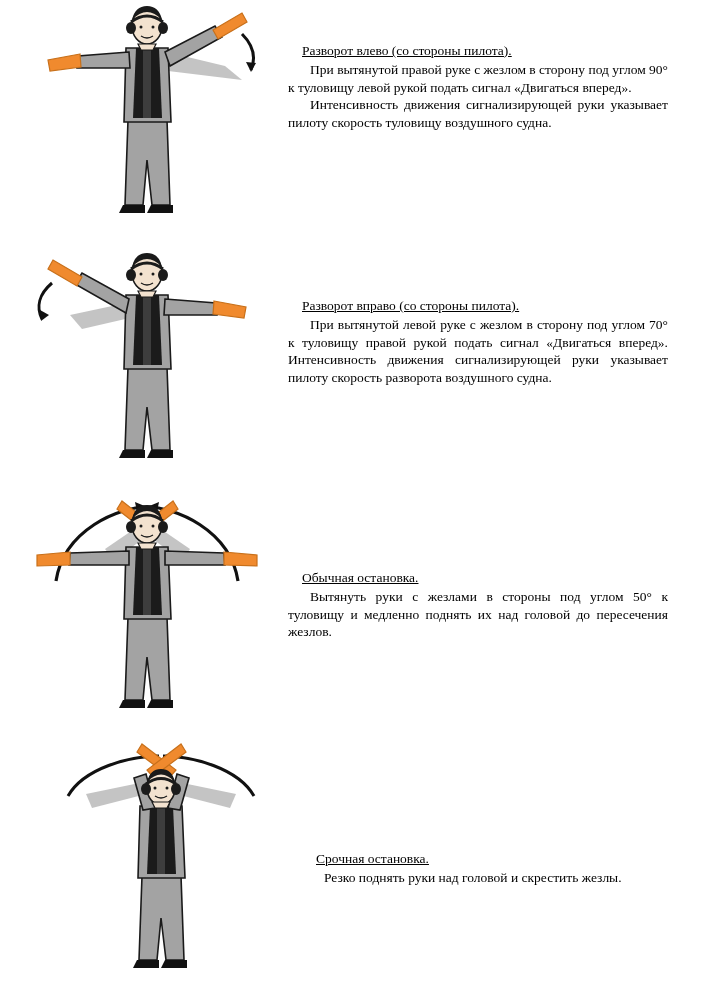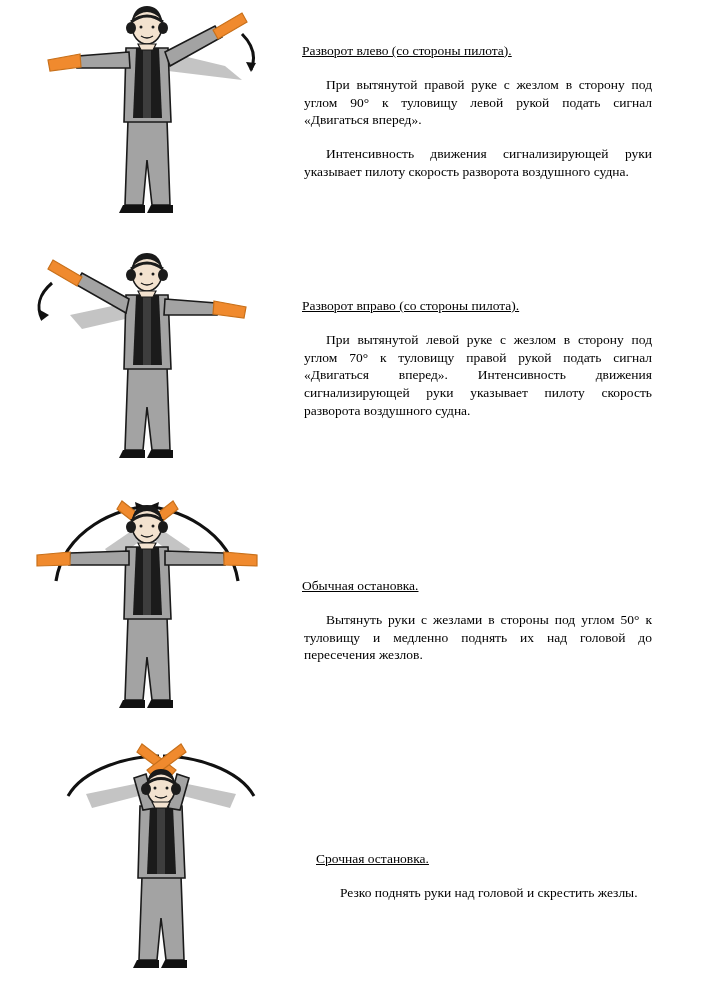--- a/index.html
+++ b/index.html
@@ -38,21 +38,21 @@
     line-height: 1.32;
     text-align: justify;
   }
   .heading {
     text-decoration: underline;
     text-indent: 14px;
     margin: 0 0 1px 0;
     white-space: nowrap;
   }
   .para {
-    margin: 16px;
+    margin: 0;
     text-indent: 22px;
   }
   svg { display: block; }
 </style>
 </head>
 <body>
 
 <div class="page">
 
   <div class="signal-block" style="position:absolute; left:0; top:0; height:245px;">
@@ -93,21 +93,21 @@
         <circle cx="131" cy="27" r="1.5" fill="#1A1A1A"></circle>
         <circle cx="143" cy="27" r="1.5" fill="#1A1A1A"></circle>
         <path d="M131 36 q6 4 12 0" stroke="#1A1A1A" stroke-width="1.3" fill="none"></path>
         <path d="M128 44 L146 44 L143 50 L131 50 Z" fill="#F3E2CF" stroke="#1A1A1A" stroke-width="1.2"></path>
       </svg>
     </div>
 
     <div class="text-col" style="top:42px;">
       <p class="heading">Разворот влево (со стороны пилота).</p>
       <p class="para">При вытянутой правой руке с жезлом в сторону под углом 90° к туловищу левой рукой подать сигнал «Двигаться вперед».</p>
-      <p class="para">Интенсивность движения сигнализирующей руки указывает пилоту скорость разворота воздушного судна.</p>
+      <p class="para">Интенсивность движения сигнализирующей руки указывает пилоту скорость туловищу воздушного судна.</p>
     </div>
   </div>
 
   <div class="signal-block" style="position:absolute; left:0; top:245px; height:240px;">
 
     <div class="figure" style="left:10px; top:0; width:275px; height:240px;">
       <svg width="275" height="240" viewBox="0 0 275 240" xmlns="http://www.w3.org/2000/svg">
 
         <g fill="#BEBEBE">
           <path d="M60 70 L135 54 L150 66 L72 84 Z" opacity="0.9"></path>
@@ -186,21 +186,21 @@
         <ellipse cx="121" cy="42" rx="5" ry="6" fill="#1B1B1B"></ellipse>
         <ellipse cx="153" cy="42" rx="5" ry="6" fill="#1B1B1B"></ellipse>
         <path d="M121 36 q16 -12 32 0" stroke="#1B1B1B" stroke-width="3" fill="none"></path>
         <circle cx="131" cy="41" r="1.5" fill="#1A1A1A"></circle>
         <circle cx="143" cy="41" r="1.5" fill="#1A1A1A"></circle>
         <path d="M131 50 q6 4 12 0" stroke="#1A1A1A" stroke-width="1.3" fill="none"></path>
         <path d="M128 58 L146 58 L143 64 L131 64 Z" fill="#F3E2CF" stroke="#1A1A1A" stroke-width="1.2"></path>
       </svg>
     </div>
 
-    <div class="text-col" style="top:92px;">
+    <div class="text-col" style="top:84px;">
       <p class="heading">Обычная остановка.</p>
       <p class="para">Вытянуть руки с жезлами в стороны под углом 50° к туловищу и медленно поднять их над головой до пересечения жезлов.</p>
     </div>
   </div>
 
   <div class="signal-block" style="position:absolute; left:14px; top:732px; height:265px;">
 
     <div class="figure" style="left:10px; top:0; width:275px; height:262px;">
       <svg width="275" height="262" viewBox="0 0 275 262" xmlns="http://www.w3.org/2000/svg">
 

